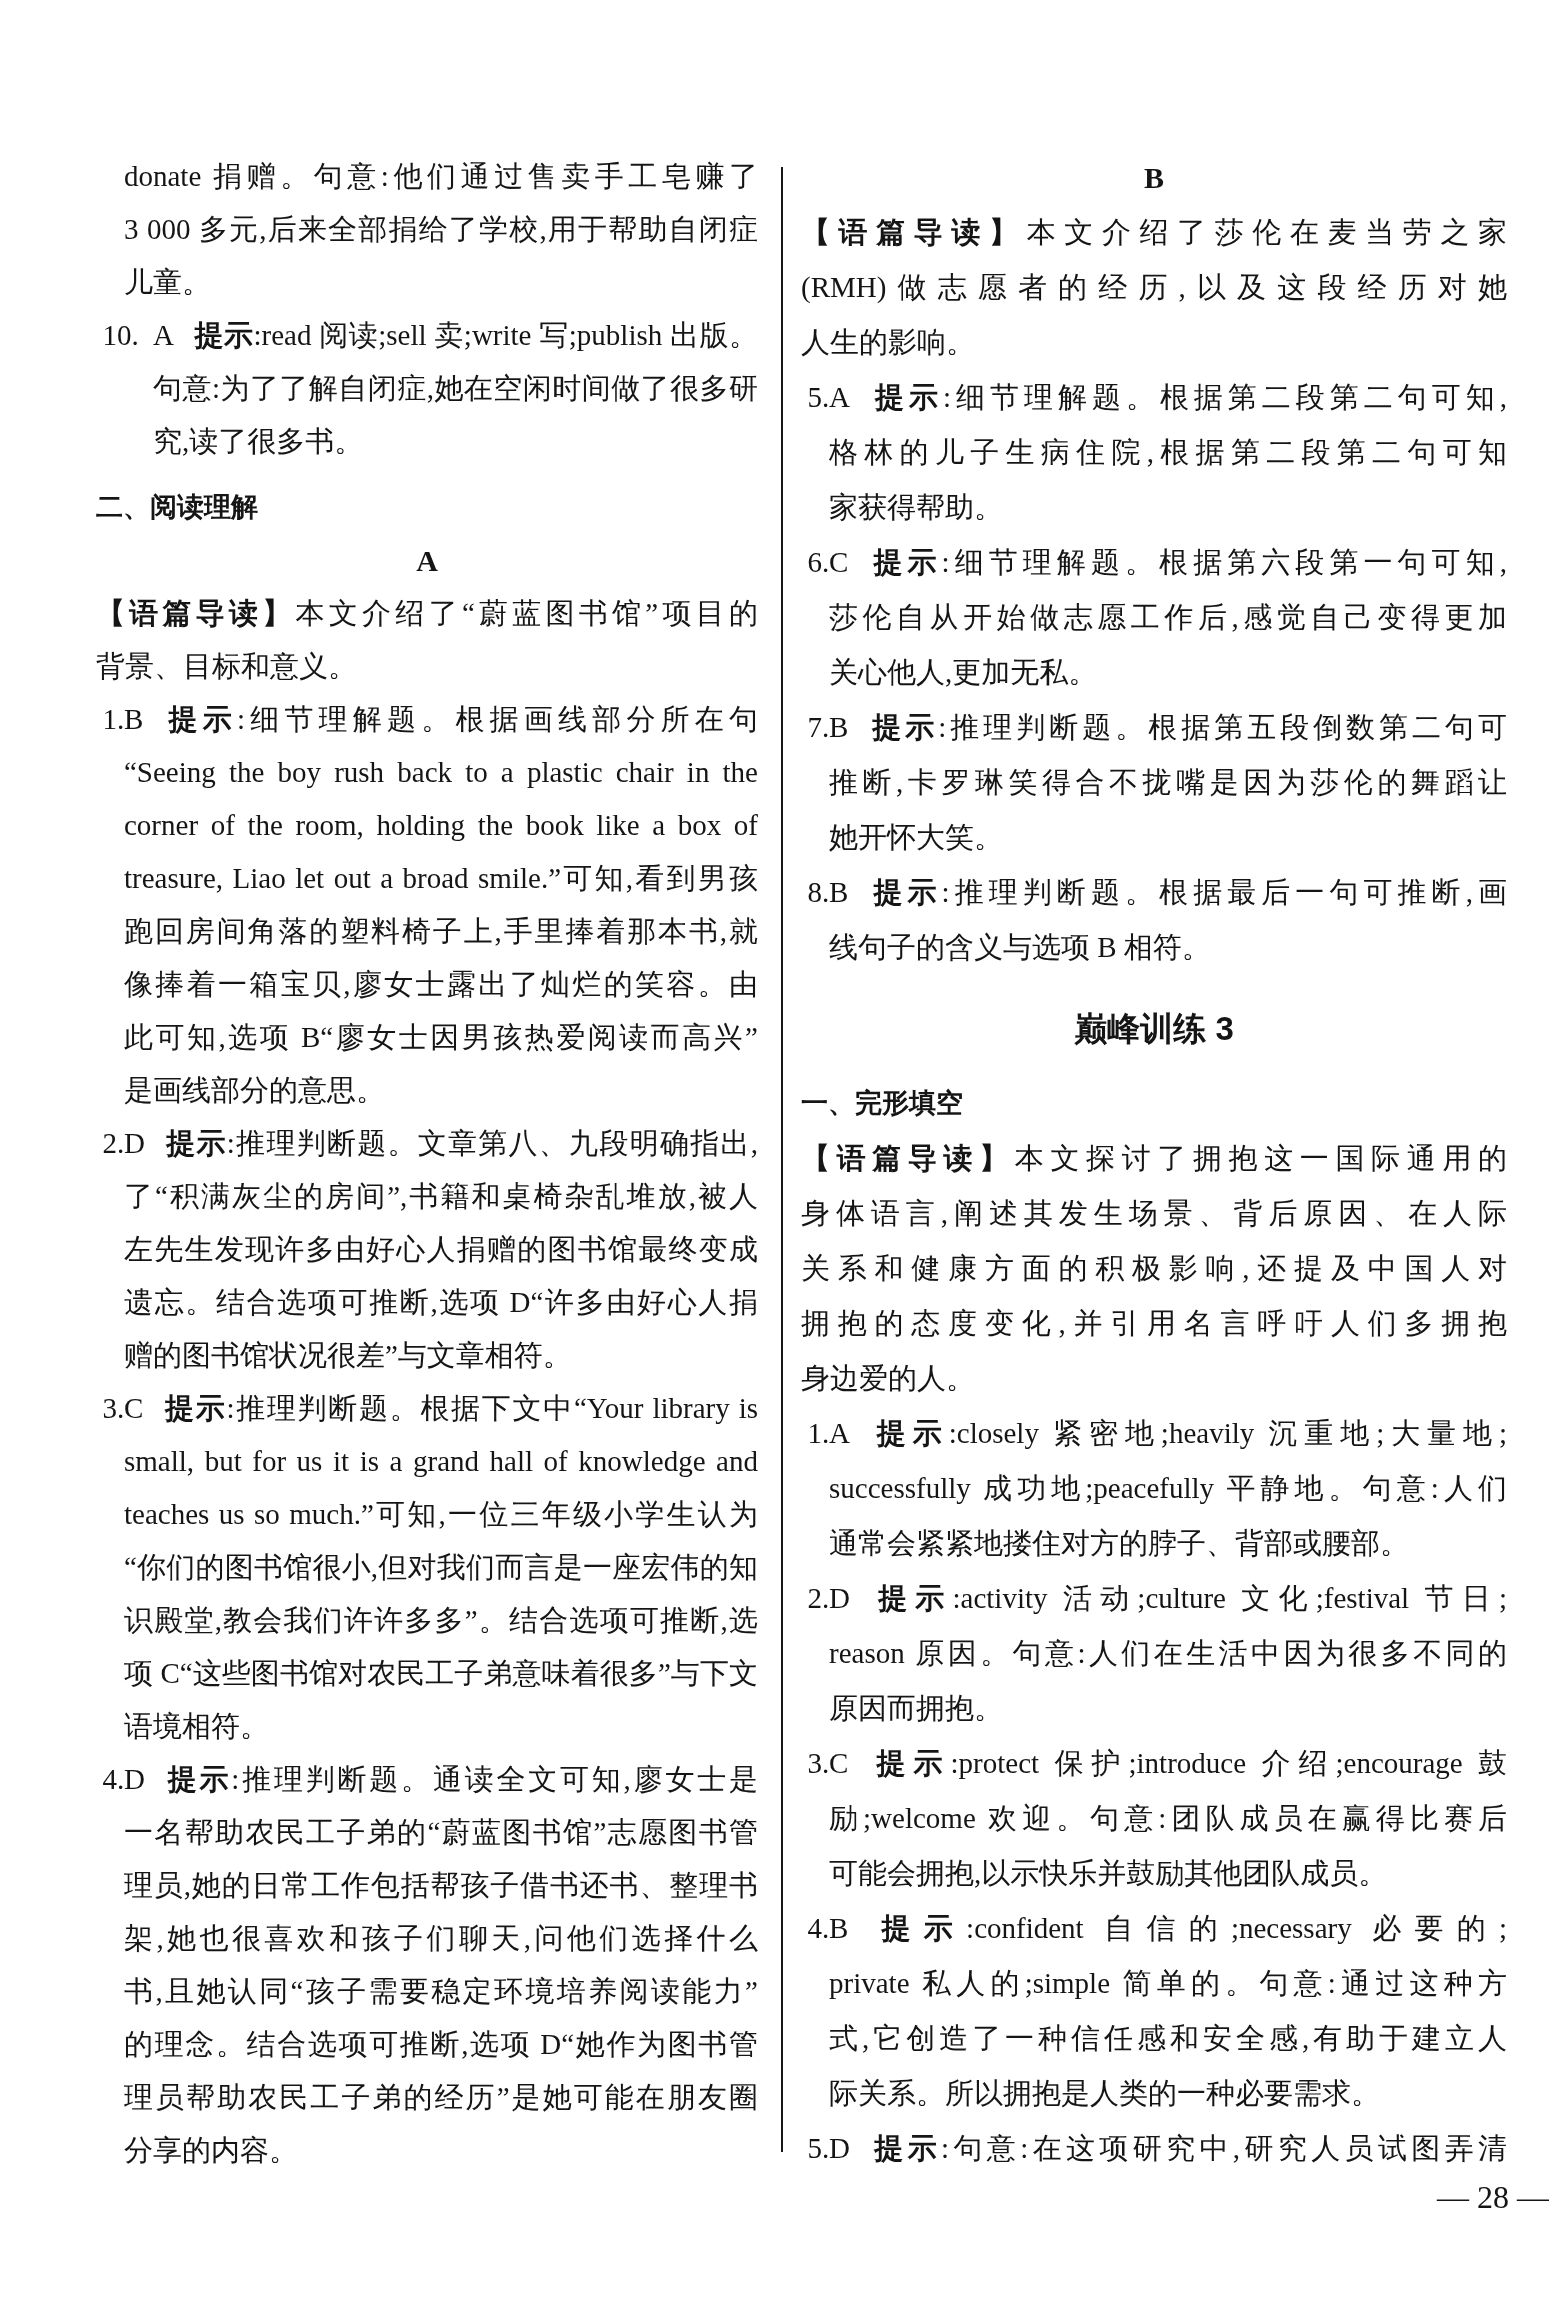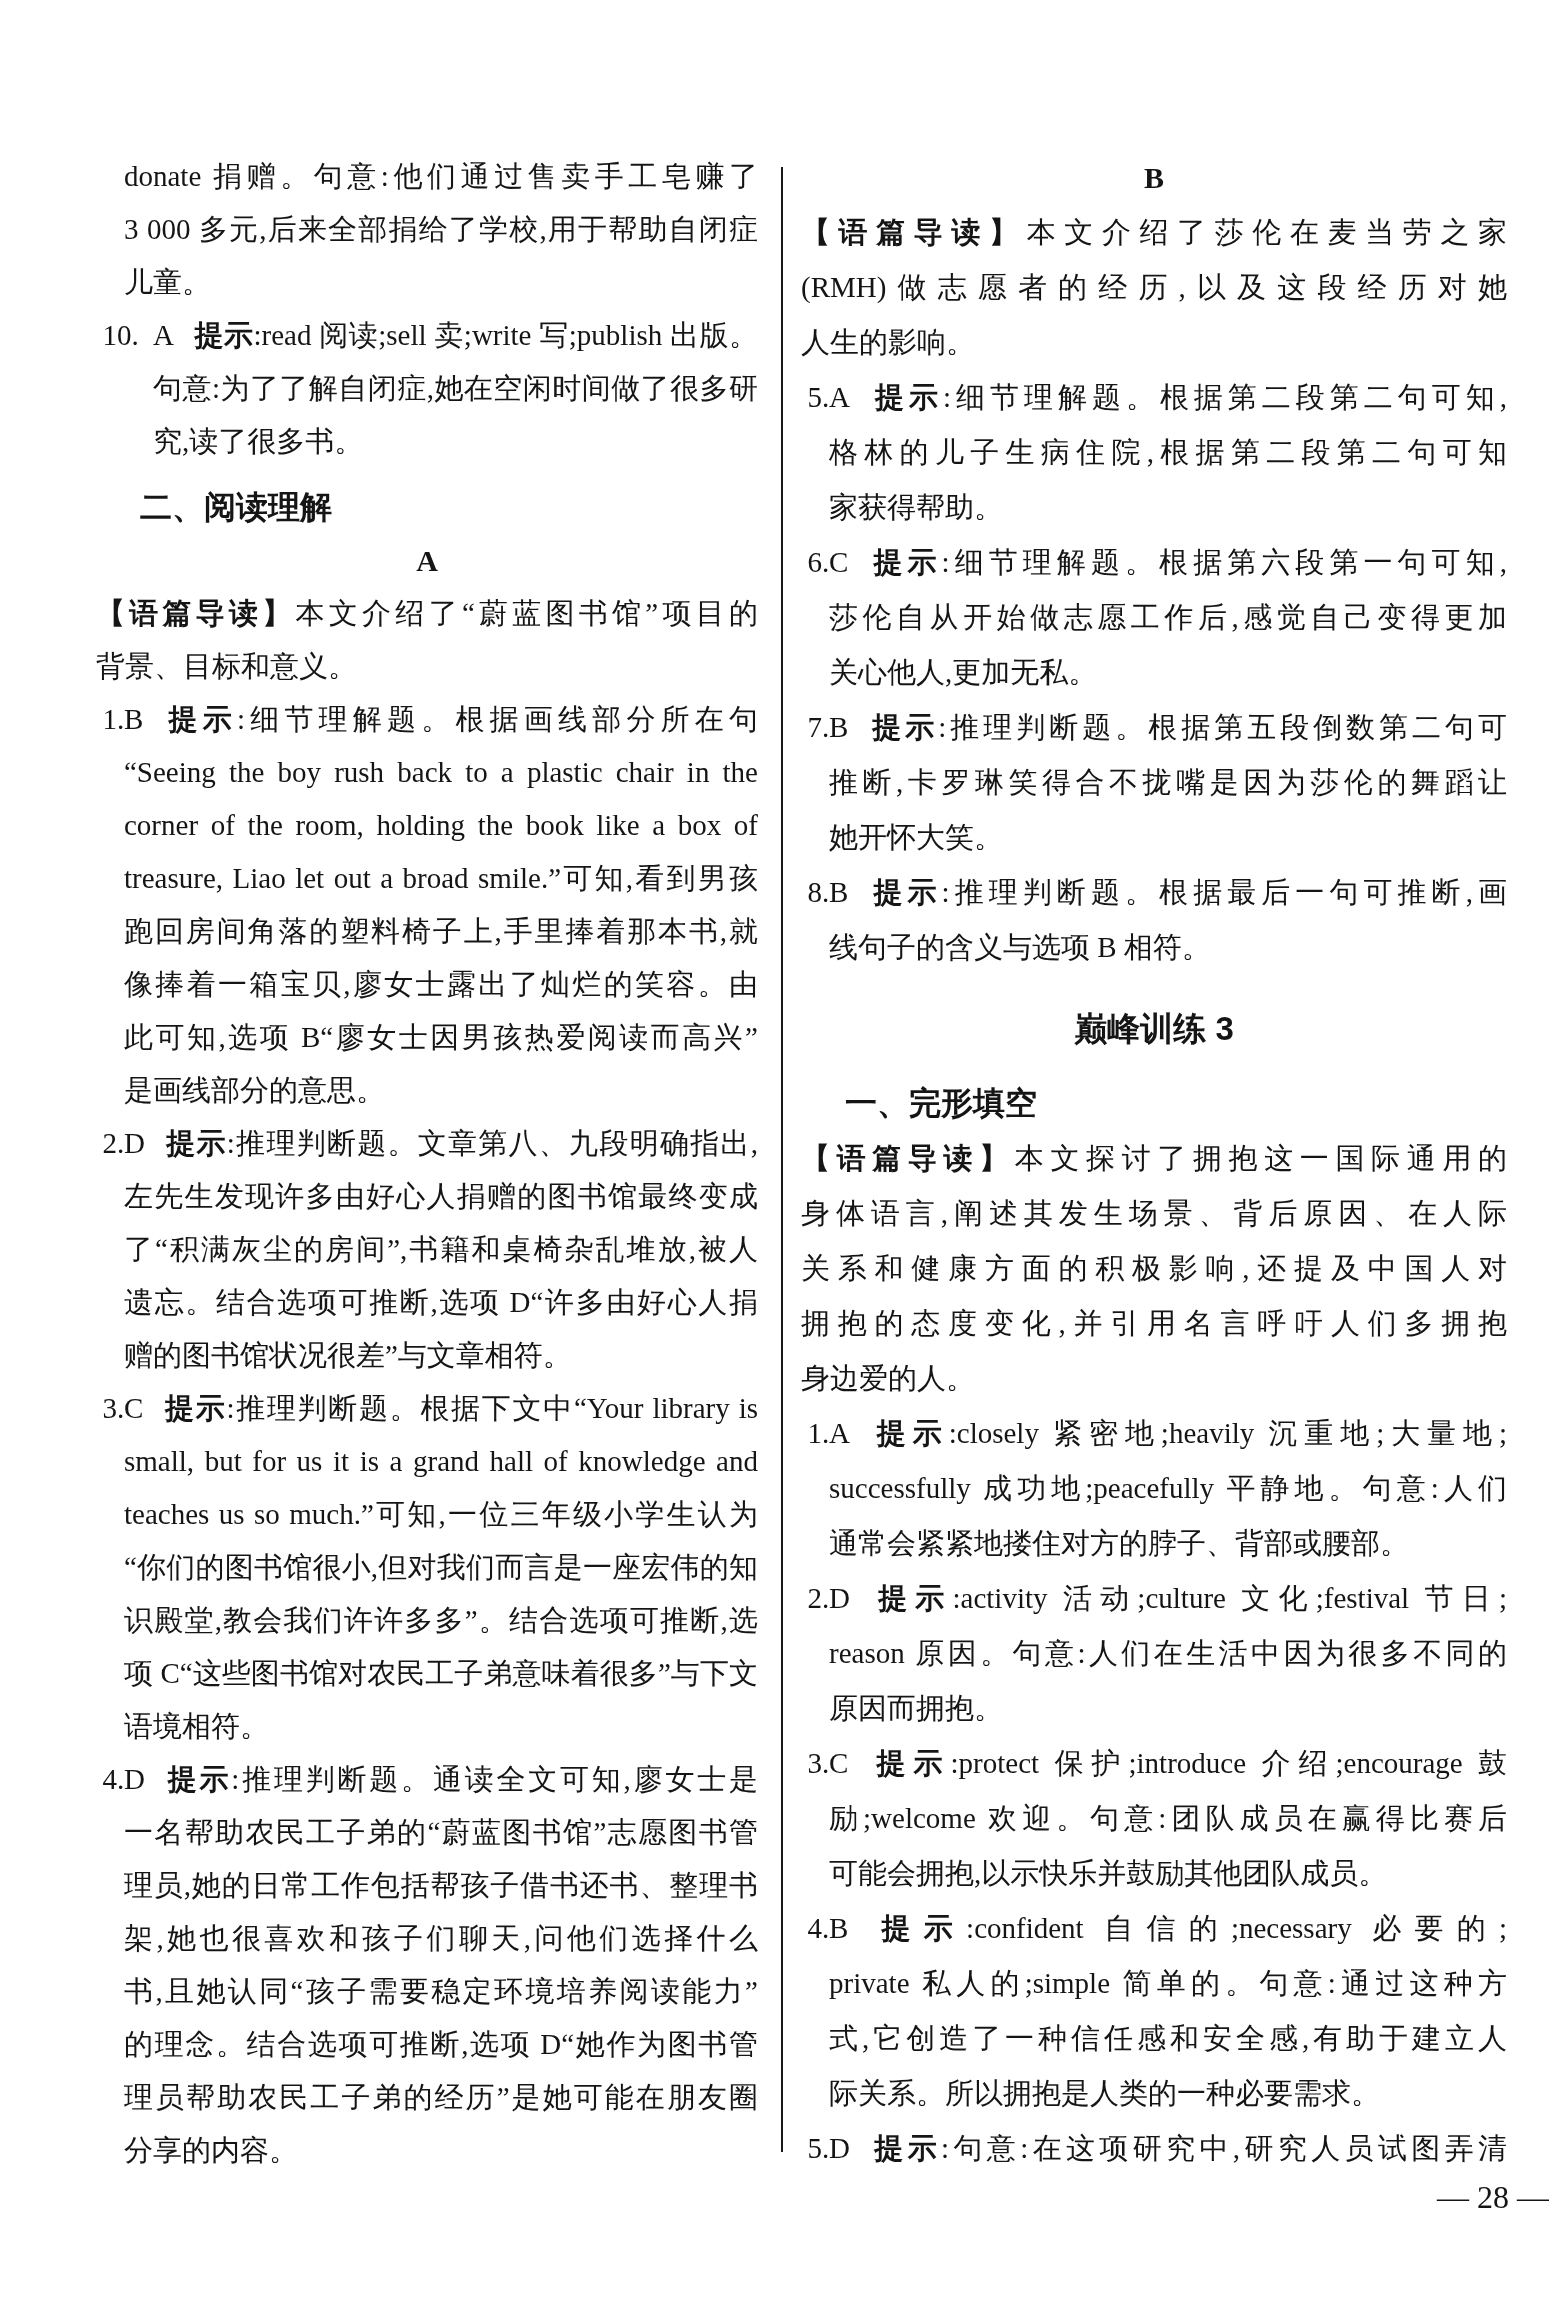--- a/index.html
+++ b/index.html
@@ -20,21 +20,21 @@
   .l.i0{padding-left:0;}
   .l.i1{padding-left:28px;}
   .l.i2{padding-left:57px;}
 
   .marker{position:absolute;left:6.6px;top:0;font-weight:400;}
   .hint{font-family:"Liberation Sans","DejaVu Sans",sans-serif;font-weight:700;margin-left:20px;}
   .intro-label{font-family:"Liberation Sans","DejaVu Sans",sans-serif;font-weight:700;}
 
   .section-heading{
     font-family:"Liberation Sans","DejaVu Sans",sans-serif;
-    font-weight:700;font-size:32px;line-height:var(--lh);margin-top:13px;margin-left:44px;
+    font-weight:700;font-size:27px;line-height:var(--lh);margin-top:13px;
   }
   .passage-heading{font-weight:700;text-align:center;font-size:30px;line-height:var(--lh);}
   .training-heading{
     font-family:"Liberation Sans","DejaVu Sans",sans-serif;
     font-weight:700;font-size:33px;text-align:center;line-height:var(--lh);
     margin-top:26px;margin-bottom:20px;
   }
 
   .divider{position:absolute;left:781px;top:167px;width:2px;height:1985px;background:#161616;}
   .footer{position:absolute;left:0;top:2174px;width:100%;text-align:right;font-size:32px;line-height:46px;}
@@ -56,22 +56,22 @@
       <div class="l i0"><span>背景、目标和意义。</span></div>
       <div class="l i1 j"><span class="marker">1.</span><span class="ans">B</span><span class="hint">提示</span><span>:细节理解题。根据画线部分所在句</span></div>
       <div class="l i1 j"><span>“Seeing the boy rush back to a plastic chair in the</span></div>
       <div class="l i1 j"><span>corner of the room, holding the book like a box of</span></div>
       <div class="l i1 j"><span>treasure, Liao let out a broad smile.”可知,看到男孩</span></div>
       <div class="l i1 j"><span>跑回房间角落的塑料椅子上,手里捧着那本书,就</span></div>
       <div class="l i1 j"><span>像捧着一箱宝贝,廖女士露出了灿烂的笑容。由</span></div>
       <div class="l i1 j"><span>此可知,选项 B“廖女士因男孩热爱阅读而高兴”</span></div>
       <div class="l i1"><span>是画线部分的意思。</span></div>
       <div class="l i1 j"><span class="marker">2.</span><span class="ans">D</span><span class="hint">提示</span><span>:推理判断题。文章第八、九段明确指出,</span></div>
+      <div class="l i1 j"><span>了“积满灰尘的房间”,书籍和桌椅杂乱堆放,被人</span></div>
       <div class="l i1 j"><span>左先生发现许多由好心人捐赠的图书馆最终变成</span></div>
-      <div class="l i1 j"><span>了“积满灰尘的房间”,书籍和桌椅杂乱堆放,被人</span></div>
       <div class="l i1 j"><span>遗忘。结合选项可推断,选项 D“许多由好心人捐</span></div>
       <div class="l i1"><span>赠的图书馆状况很差”与文章相符。</span></div>
       <div class="l i1 j"><span class="marker">3.</span><span class="ans">C</span><span class="hint">提示</span><span>:推理判断题。根据下文中“Your library is</span></div>
       <div class="l i1 j"><span>small, but for us it is a grand hall of knowledge and</span></div>
       <div class="l i1 j"><span>teaches us so much.”可知,一位三年级小学生认为</span></div>
       <div class="l i1 j"><span>“你们的图书馆很小,但对我们而言是一座宏伟的知</span></div>
       <div class="l i1 j"><span>识殿堂,教会我们许许多多”。结合选项可推断,选</span></div>
       <div class="l i1 j"><span>项 C“这些图书馆对农民工子弟意味着很多”与下文</span></div>
       <div class="l i1"><span>语境相符。</span></div>
       <div class="l i1 j"><span class="marker">4.</span><span class="ans">D</span><span class="hint">提示</span><span>:推理判断题。通读全文可知,廖女士是</span></div>

